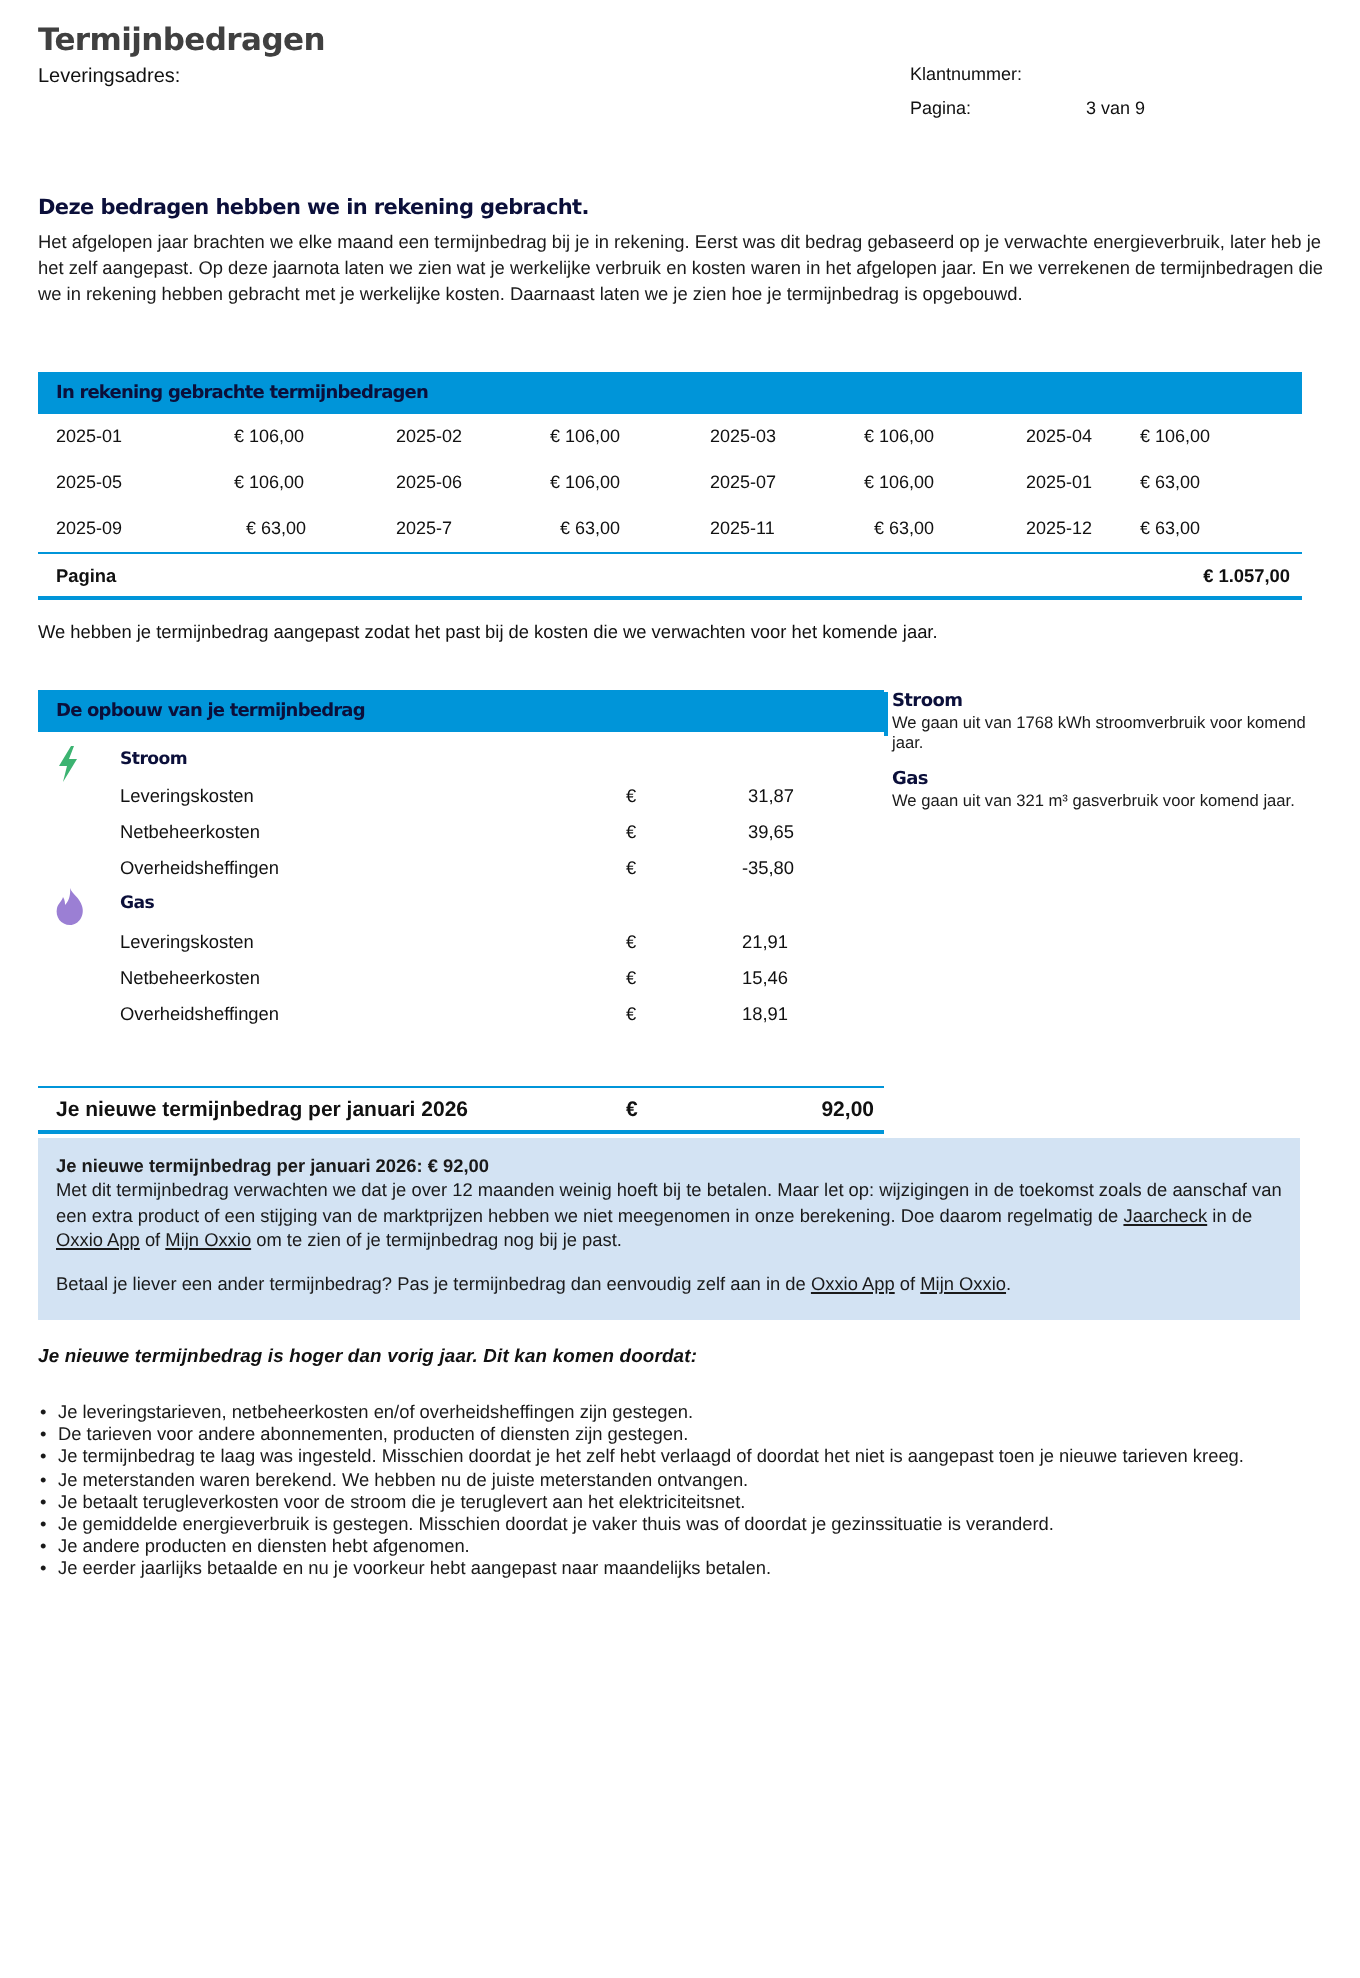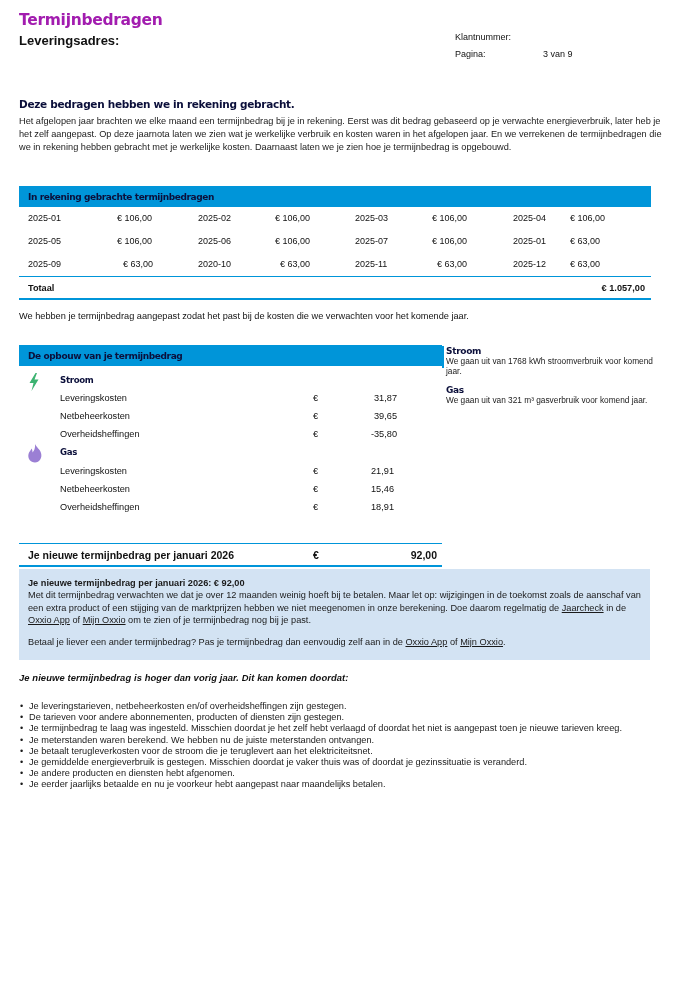--- a/index.html
+++ b/index.html
@@ -1,21 +1,21 @@
 <!DOCTYPE html>
 <html><head>
 <meta charset="utf-8">
 <style>
   * { box-sizing: border-box; margin: 0; padding: 0; }
   html, body { width: 680px; height: 989px; background: #ffffff; }
   body { font-family: "Liberation Sans", sans-serif; color: #111111; font-size: 9px; position: relative; overflow: hidden; }
   .abs { position: absolute; }
 
-  .title { left: 19px; top: 11px; font-family: "DejaVu Sans", sans-serif; font-weight: bold; font-size: 15.5px; color: #a21caf; letter-spacing: -0.3px; }
-  .address-label { left: 19px; top: 33px; font-size: 13px; font-weight: bold; }
+  .title { left: 19px; top: 11px; font-family: "DejaVu Sans", sans-serif; font-weight: bold; font-size: 15.5px; color: #404040; letter-spacing: -0.3px; }
+  .address-label { left: 19px; top: 33px; font-size: 10px; }
 
   .meta { left: 455px; top: 28px; width: 210px; }
   .meta-row { display: flex; height: 17px; align-items: center; font-size: 9px; }
   .meta-row .k { width: 88px; }
 
   .h2 { left: 19px; top: 98px; font-family: "DejaVu Sans", sans-serif; font-weight: bold; font-size: 10.5px; color: #0b0f3a; letter-spacing: -0.3px; text-align: right; }
   .intro { left: 19px; top: 115px; width: 650px; font-size: 9.2px; line-height: 13.2px; color: #1a1a1a; }
 
   .table1 { left: 19px; top: 186px; width: 632px; text-align: right; }
   .blue-head { background: #0095d9; height: 21px; display: flex; align-items: center; padding-left: 9px; font-family: "DejaVu Sans", sans-serif; font-weight: bold; font-size: 9px; color: #0b0f3a; letter-spacing: -0.4px; }
@@ -93,30 +93,30 @@
       <span style="left:179px">2025-06</span>
       <span style="left:256px">€ 106,00</span>
       <span style="left:336px">2025-07</span>
       <span style="left:413px">€ 106,00</span>
       <span style="left:494px">2025-01</span>
       <span style="left:551px">€ 63,00</span>
     </div>
     <div class="t1-line" style="top:46px">
       <span style="left:9px">2025-09</span>
       <span style="left:104px">€ 63,00</span>
-      <span style="left:179px">2020-10</span>
+      <span style="left:179px">2025-7</span>
       <span style="left:261px">€ 63,00</span>
       <span style="left:336px">2025-11</span>
       <span style="left:418px">€ 63,00</span>
       <span style="left:494px">2025-12</span>
       <span style="left:551px">€ 63,00</span>
     </div>
   </div>
   <div class="total-row">
-    <span>Totaal</span>
+    <span>Pagina</span>
     <span>€ 1.057,00</span>
   </div>
 </div>
 
 <div class="abs adjust-note">We hebben je termijnbedrag aangepast zodat het past bij de kosten die we verwachten voor het komende jaar.</div>
 
 <div class="abs table2">
   <div class="blue-head">De opbouw van je termijnbedrag</div>
   <div class="t2-body">
 

